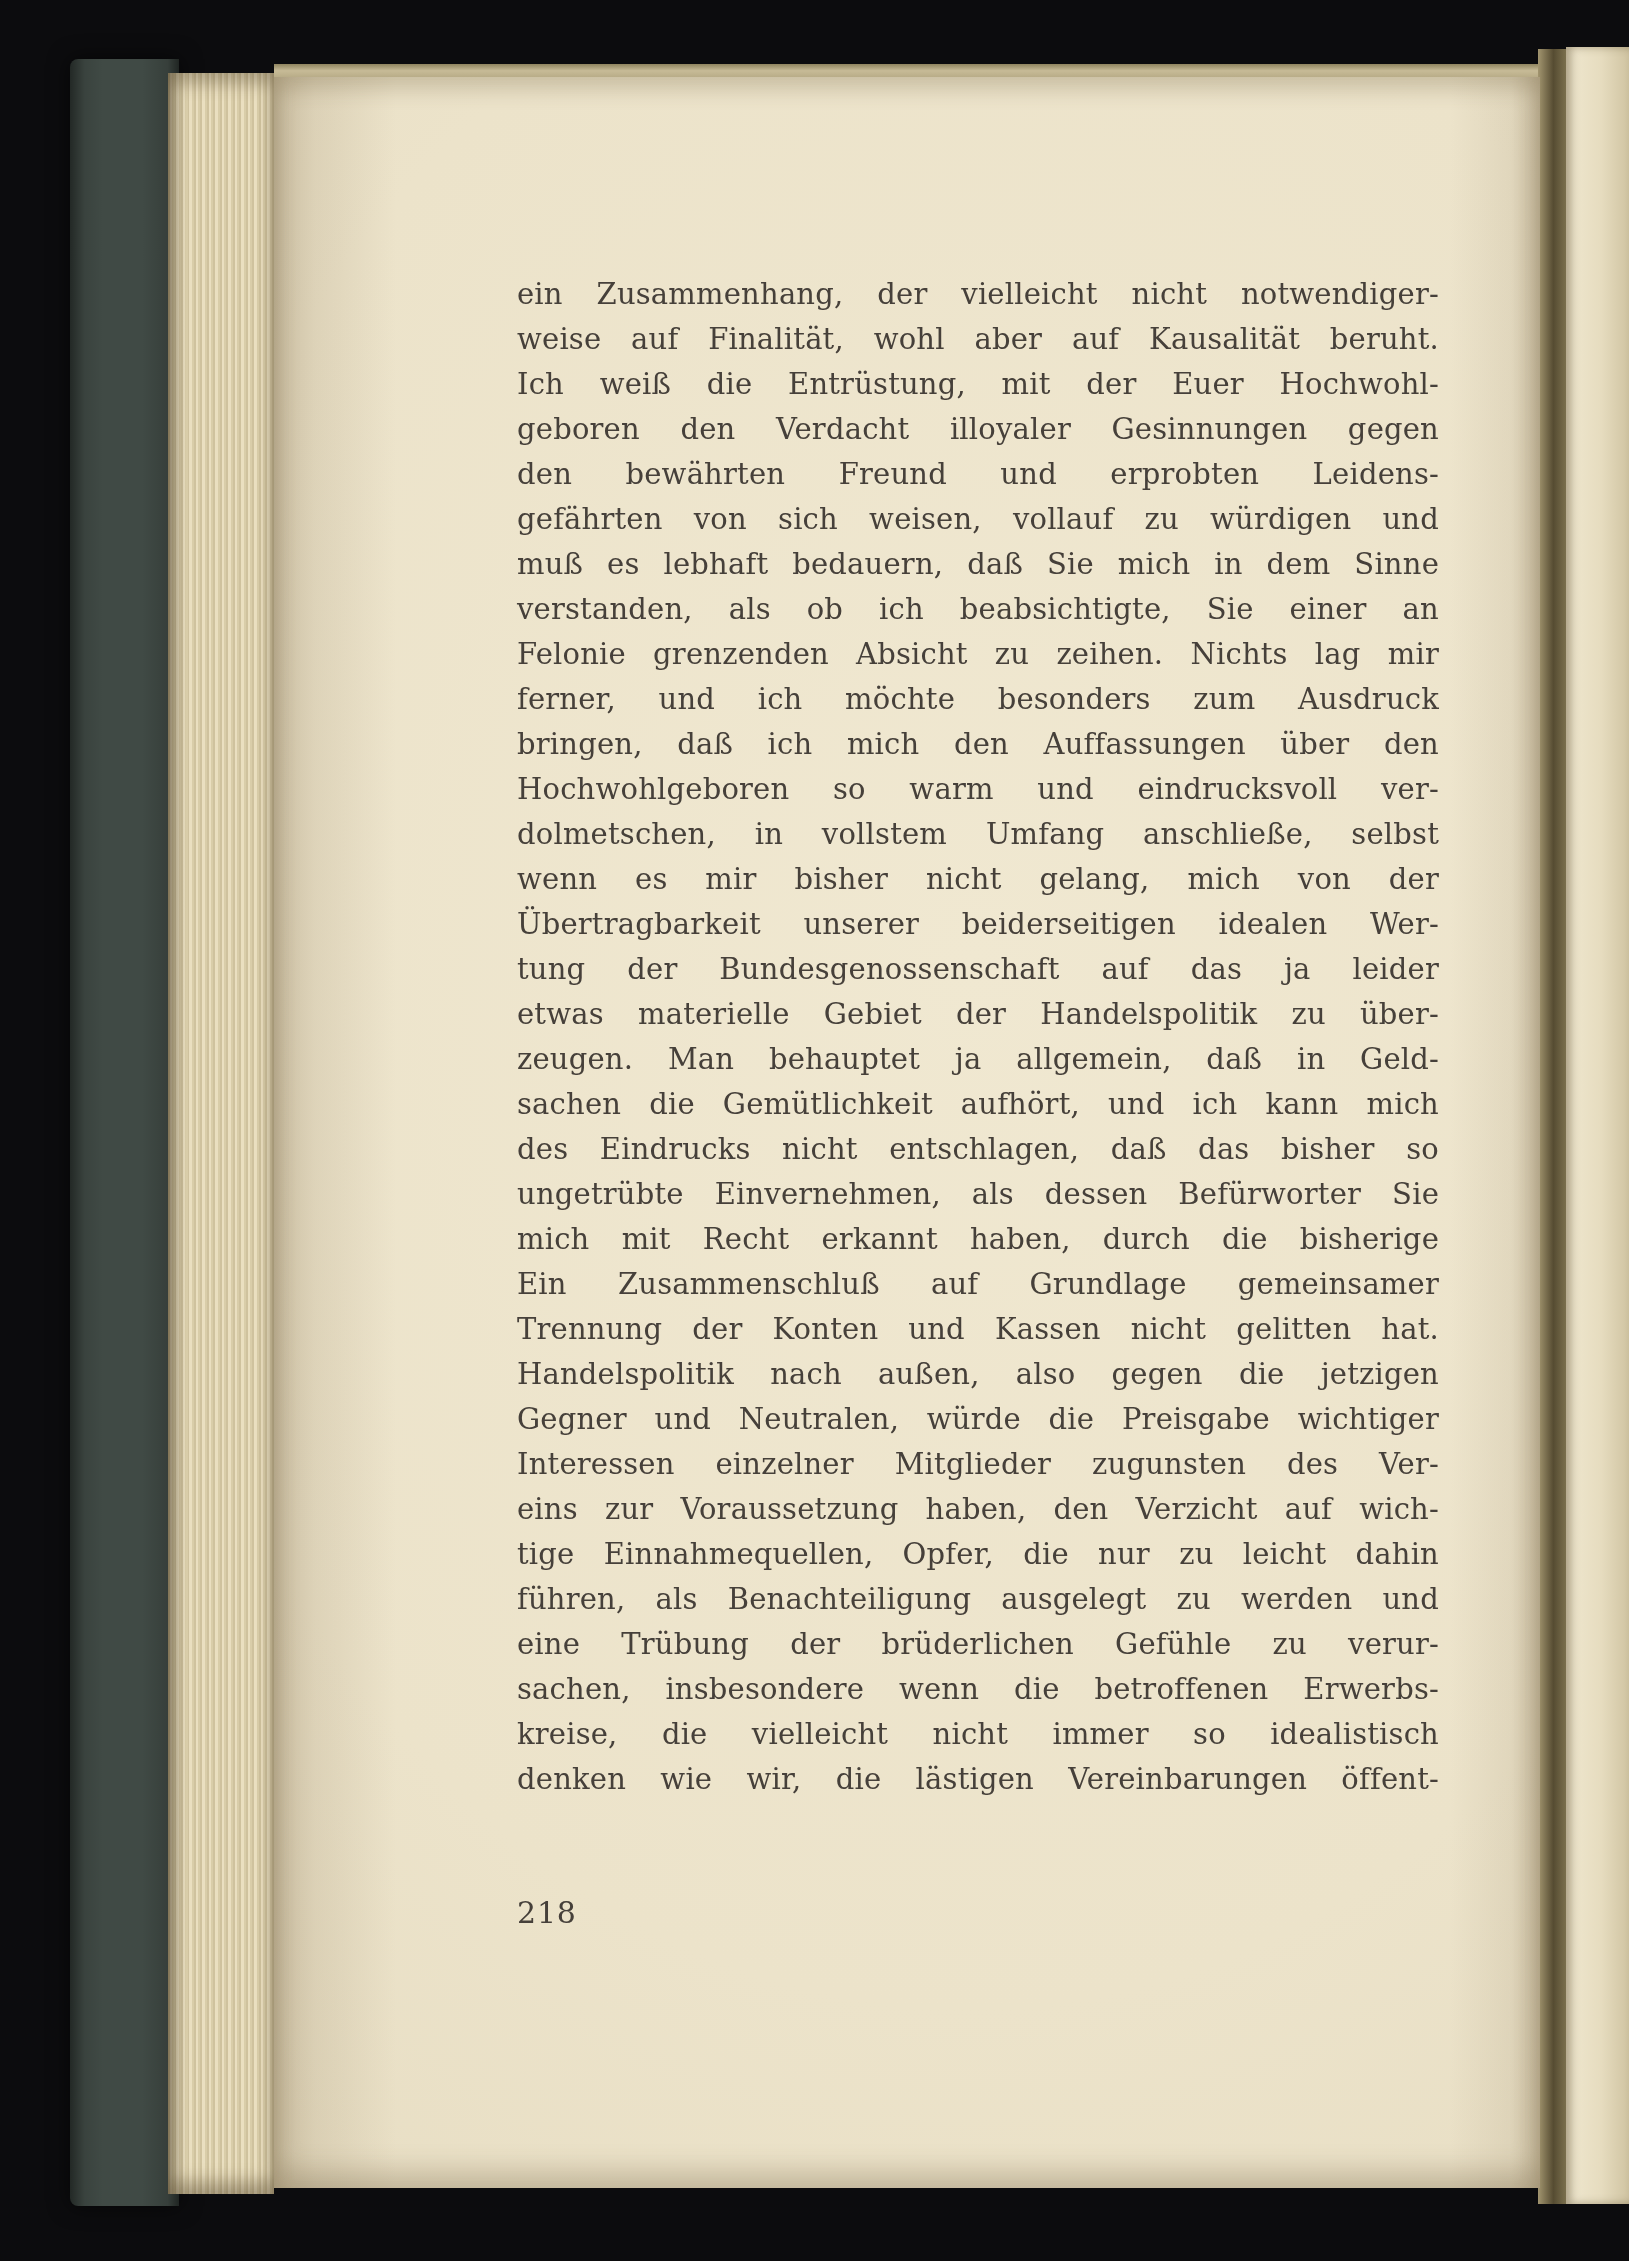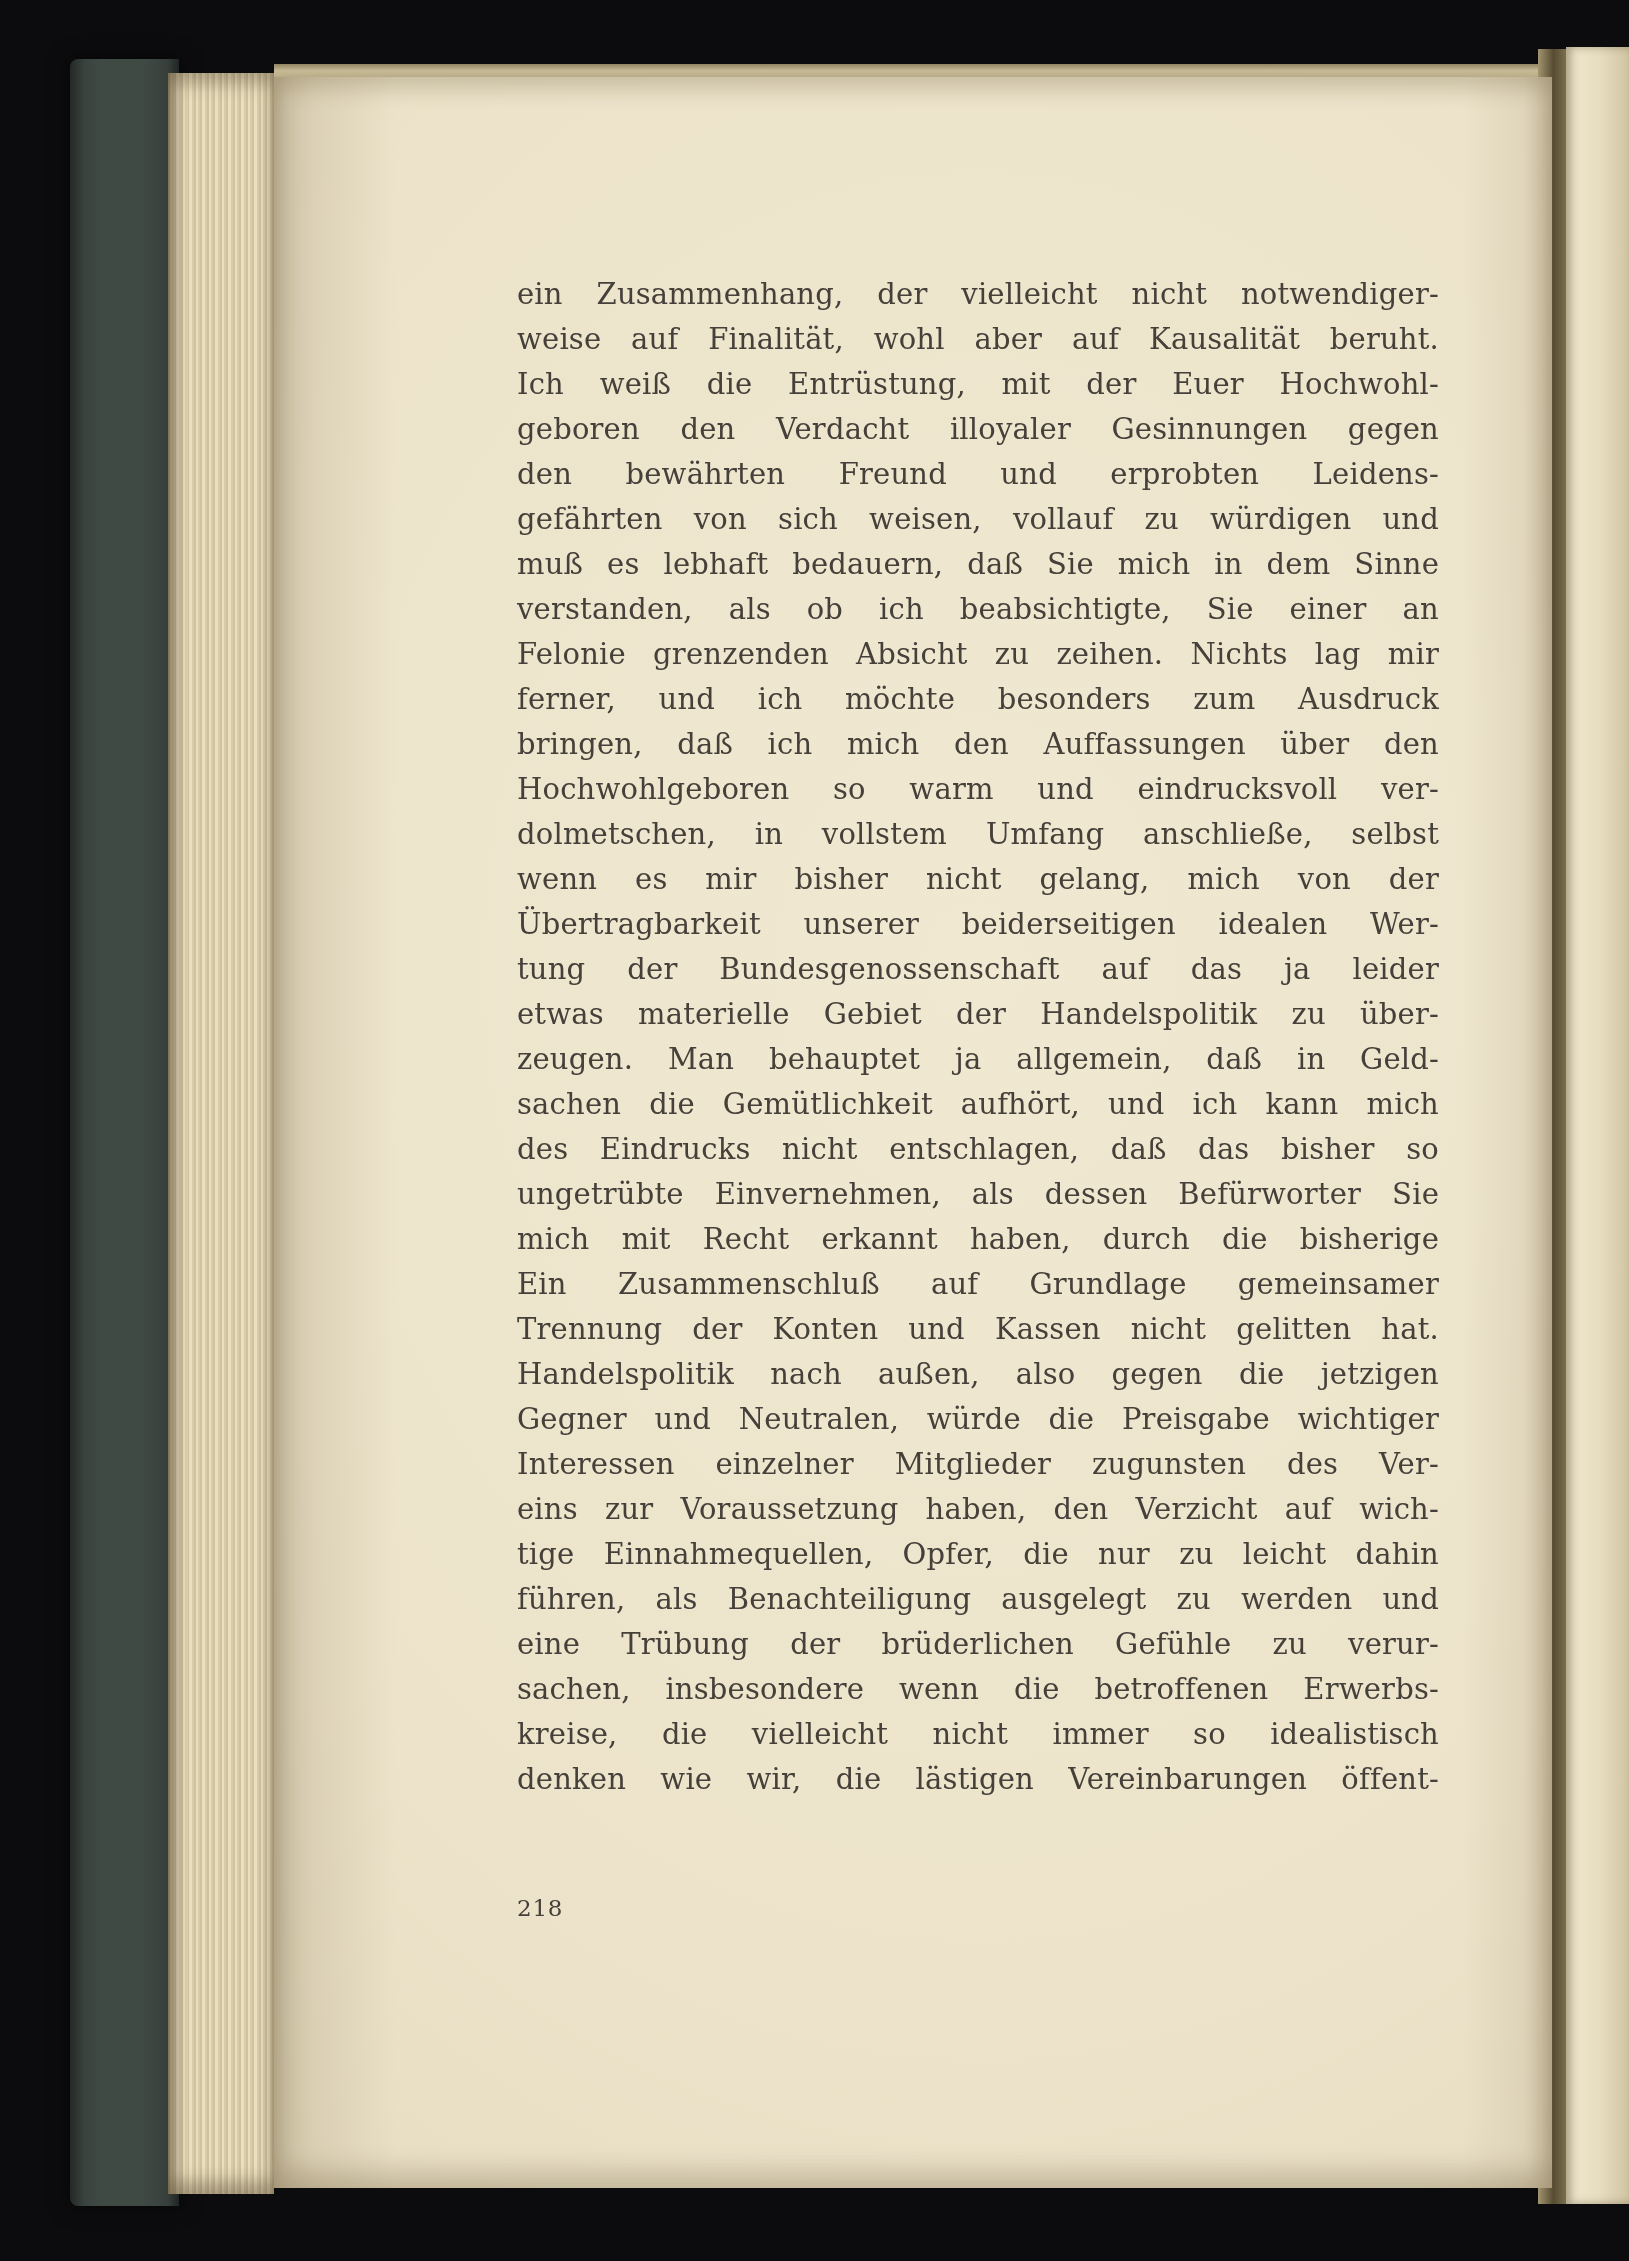--- a/index.html
+++ b/index.html
@@ -76,42 +76,41 @@
     position: absolute;
     left: 274px; top: 77px;
     width: 1266px; height: 2111px;
     background:
       linear-gradient(90deg, rgba(130,110,75,.32) 0, rgba(130,110,75,.14) 41px, rgba(0,0,0,0) 122px),
       linear-gradient(270deg, rgba(120,100,65,.30) 0, rgba(120,100,65,.10) 29px, rgba(0,0,0,0) 90px),
       radial-gradient(120% 90% at 55% 42%, #f0e8d1 0%, var(--page, #ece3ca) 55%, #e4dabf 100%);
     box-shadow:
       inset 0 13px 19.5px rgba(110,95,60,.25),
       inset 0 -18px 24.4px rgba(110,95,60,.28);
-    padding-left: 12px;
   }
 
   .text-block {
     position: absolute;
     left: 243px; top: 195px;
     width: 922px;
     color: var(--ink, #46403a);
   }
   .text-line {
     font-size: 29px;
     line-height: 45px;
     height: 45px;
     text-align: justify;
     text-align-last: justify;
     white-space: normal;
     letter-spacing: 0.2px;
   }
   .page-number {
     position: absolute;
     left: 243px; top: 1818px;
-    font-size: 23px;
+    font-size: 30px;
     color: var(--ink, #46403a);
     letter-spacing: 0.8px;
   }
 </style>
 </head>
 <body>
 
 <div class="scene">
   <div class="book-cover"></div>
   <div class="page-stack"></div>

